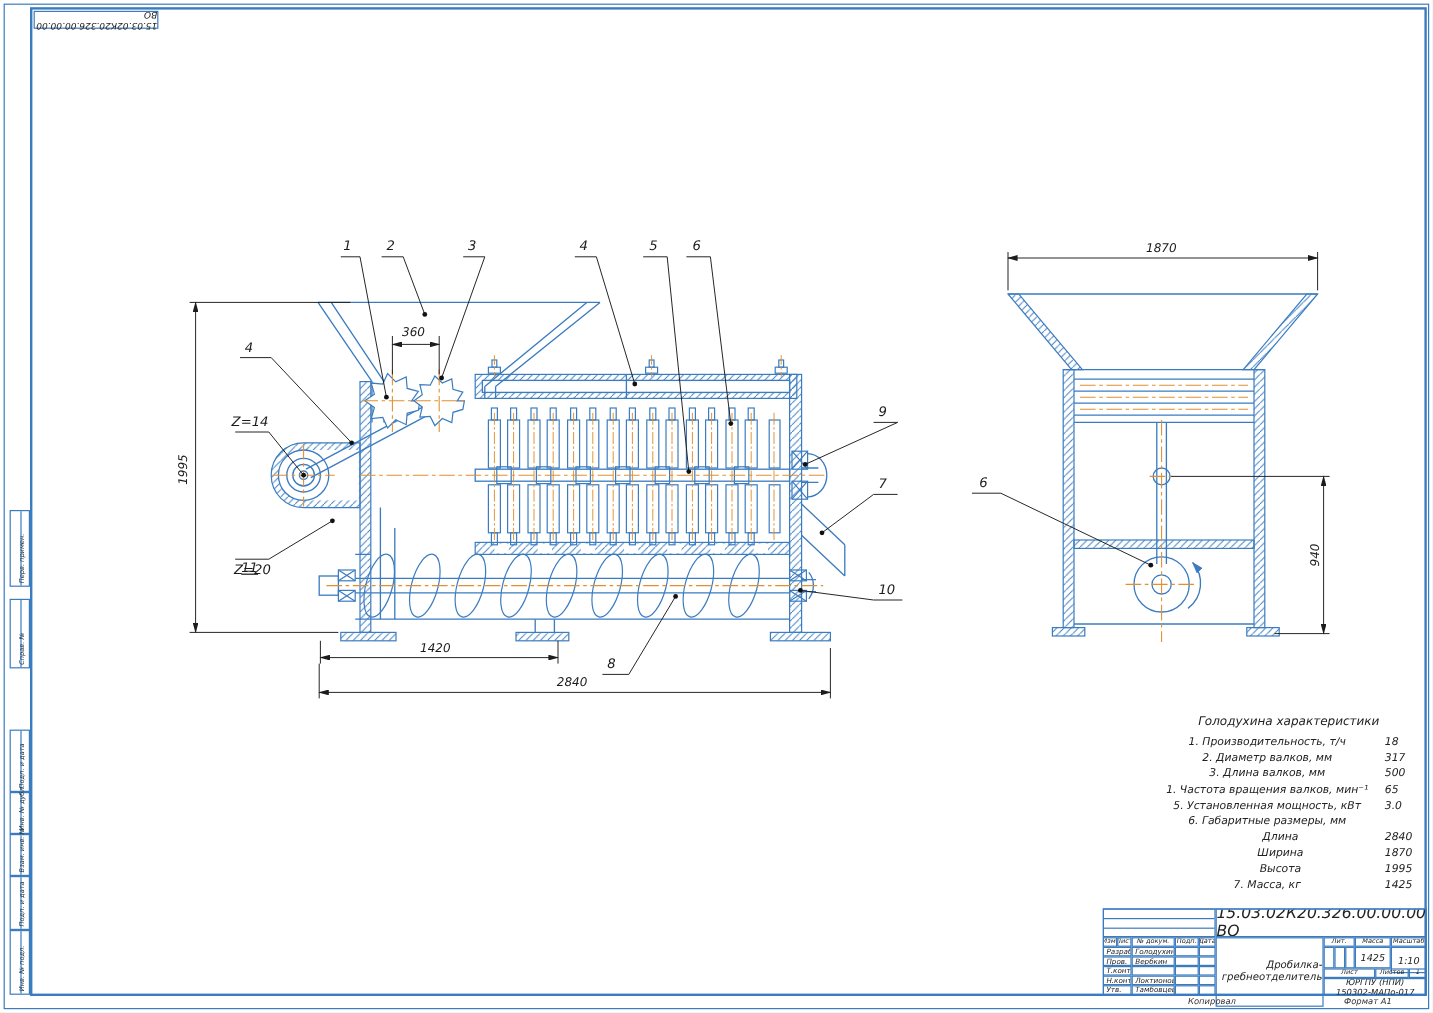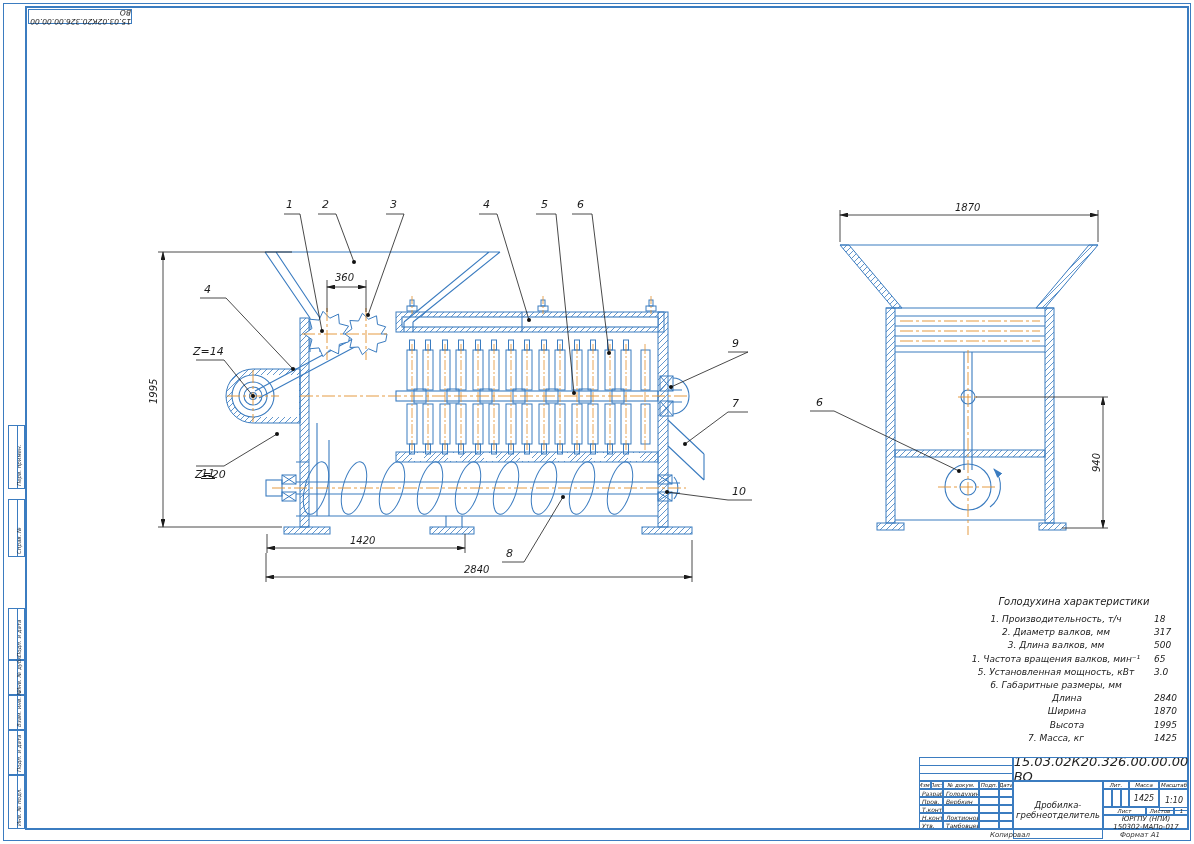--- a/index.html
+++ b/index.html
@@ -417,21 +417,21 @@
     <div class="tb nm" style="left:943px;top:813px;width:36px;height:8px;">Локтионов</div>
     <div class="tb" style="left:979px;top:813px;width:20px;height:8px;"></div>
       <div class="tb" style="left:999px;top:813px;width:14px;height:8px;"></div>
     <div class="tb nm" style="left:919px;top:821px;width:24px;height:9px;">Утв.</div>
     <div class="tb nm" style="left:943px;top:821px;width:36px;height:9px;">Тамбовцев</div>
     <div class="tb" style="left:979px;top:821px;width:20px;height:9px;"></div>
       <div class="tb" style="left:999px;top:821px;width:14px;height:9px;"></div>
 
     <div class="tb" style="left:1013px;top:757px;width:176px;height:24px;font-size:13px;">15.03.02К20.326.00.00.00 ВО</div>
 
-    <div class="tb" style="left:1013px;top:781px;width:90px;height:58px;font-size:8.5px;text-align:center;">Дробилка-гребнеотделитель</div>
+    <div class="tb" style="left:1013px;top:781px;width:90px;height:58px;font-size:8.5px;text-align:right;">Дробилка-гребнеотделитель</div>
 
     <div class="tb lbl" style="left:1103px;top:781px;width:26px;height:8px;">Лит.</div>
     <div class="tb lbl" style="left:1129px;top:781px;width:30px;height:8px;">Масса</div>
     <div class="tb lbl" style="left:1159px;top:781px;width:30px;height:8px;">Масштаб</div>
     <div class="tb" style="left:1103px;top:789px;width:9px;height:18px;"></div>
     <div class="tb" style="left:1112px;top:789px;width:9px;height:18px;"></div>
     <div class="tb" style="left:1121px;top:789px;width:8px;height:18px;"></div>
     <div class="tb" style="left:1129px;top:789px;width:30px;height:18px;font-size:8px;">1425</div>
     <div class="tb" style="left:1159px;top:789px;width:30px;height:22px;font-size:8px;">1:10</div>
 

